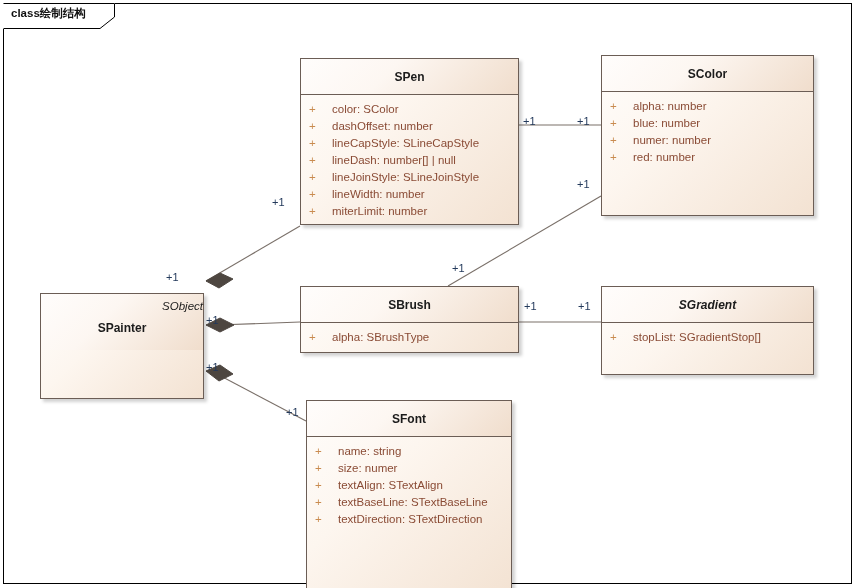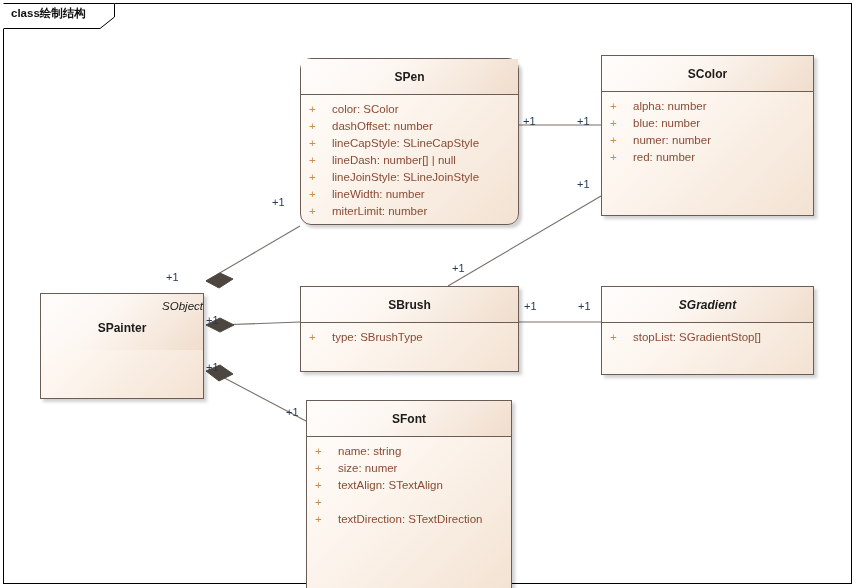--- a/index.html
+++ b/index.html
@@ -150,21 +150,21 @@
       <line x1="519" y1="322" x2="601" y2="322"></line>
     </g>
     <g fill="#4d4640" stroke="#4d4640" stroke-width="1">
 
       <polygon points="206,281 220,273 233,279 219,288"></polygon>
       <polygon points="206,325 220,318 234,325 220,332"></polygon>
       <polygon points="206,371 220,365 233,374 219,381"></polygon>
     </g>
   </svg>
 
-  <div class="cls" style="left:300px;top:58px;width:219px;height:167px;border-radius:11px;">
+  <div class="cls" style="left:300px;top:58px;width:219px;height:167px;">
     <div class="hdr">
       <div class="name">SPen</div>
     </div>
     <div class="body">
       <div class="attr">
         <span class="vis">+</span>
         <span class="sig">color: SColor</span>
       </div>
       <div class="attr">
         <span class="vis">+</span>
@@ -218,28 +218,28 @@
   </div>
 
   <div class="cls" style="left:40px;top:293px;width:164px;height:106px;">
     <div class="hdr noborder" style="height:56px;">
       <div class="stereo">SObject</div>
       <div class="name" style="top:27px;">SPainter</div>
     </div>
     <div class="body"></div>
   </div>
 
-  <div class="cls" style="left:300px;top:286px;width:219px;height:86px;">
+  <div class="cls" style="left:300px;top:286px;width:219px;height:67px;">
     <div class="hdr">
       <div class="name">SBrush</div>
     </div>
     <div class="body">
       <div class="attr">
         <span class="vis">+</span>
-        <span class="sig">type: SBrushType</span>
+        <span class="sig">alpha: SBrushType</span>
       </div>
     </div>
   </div>
 
   <div class="cls" style="left:601px;top:286px;width:213px;height:89px;">
     <div class="hdr">
       <div class="name abstract">SGradient</div>
     </div>
     <div class="body">
       <div class="attr">
@@ -261,20 +261,21 @@
       <div class="attr">
         <span class="vis">+</span>
         <span class="sig">size: numer</span>
       </div>
       <div class="attr">
         <span class="vis">+</span>
         <span class="sig">textAlign: STextAlign</span>
       </div>
       <div class="attr">
         <span class="vis">+</span>
+        <span class="sig">textBaseLine: STextBaseLine</span>
       </div>
       <div class="attr">
         <span class="vis">+</span>
         <span class="sig">textDirection: STextDirection</span>
       </div>
     </div>
   </div>
 
   <div class="mult" style="left:166px;top:271px;">+1</div>
   <div class="mult" style="left:272px;top:196px;">+1</div>

